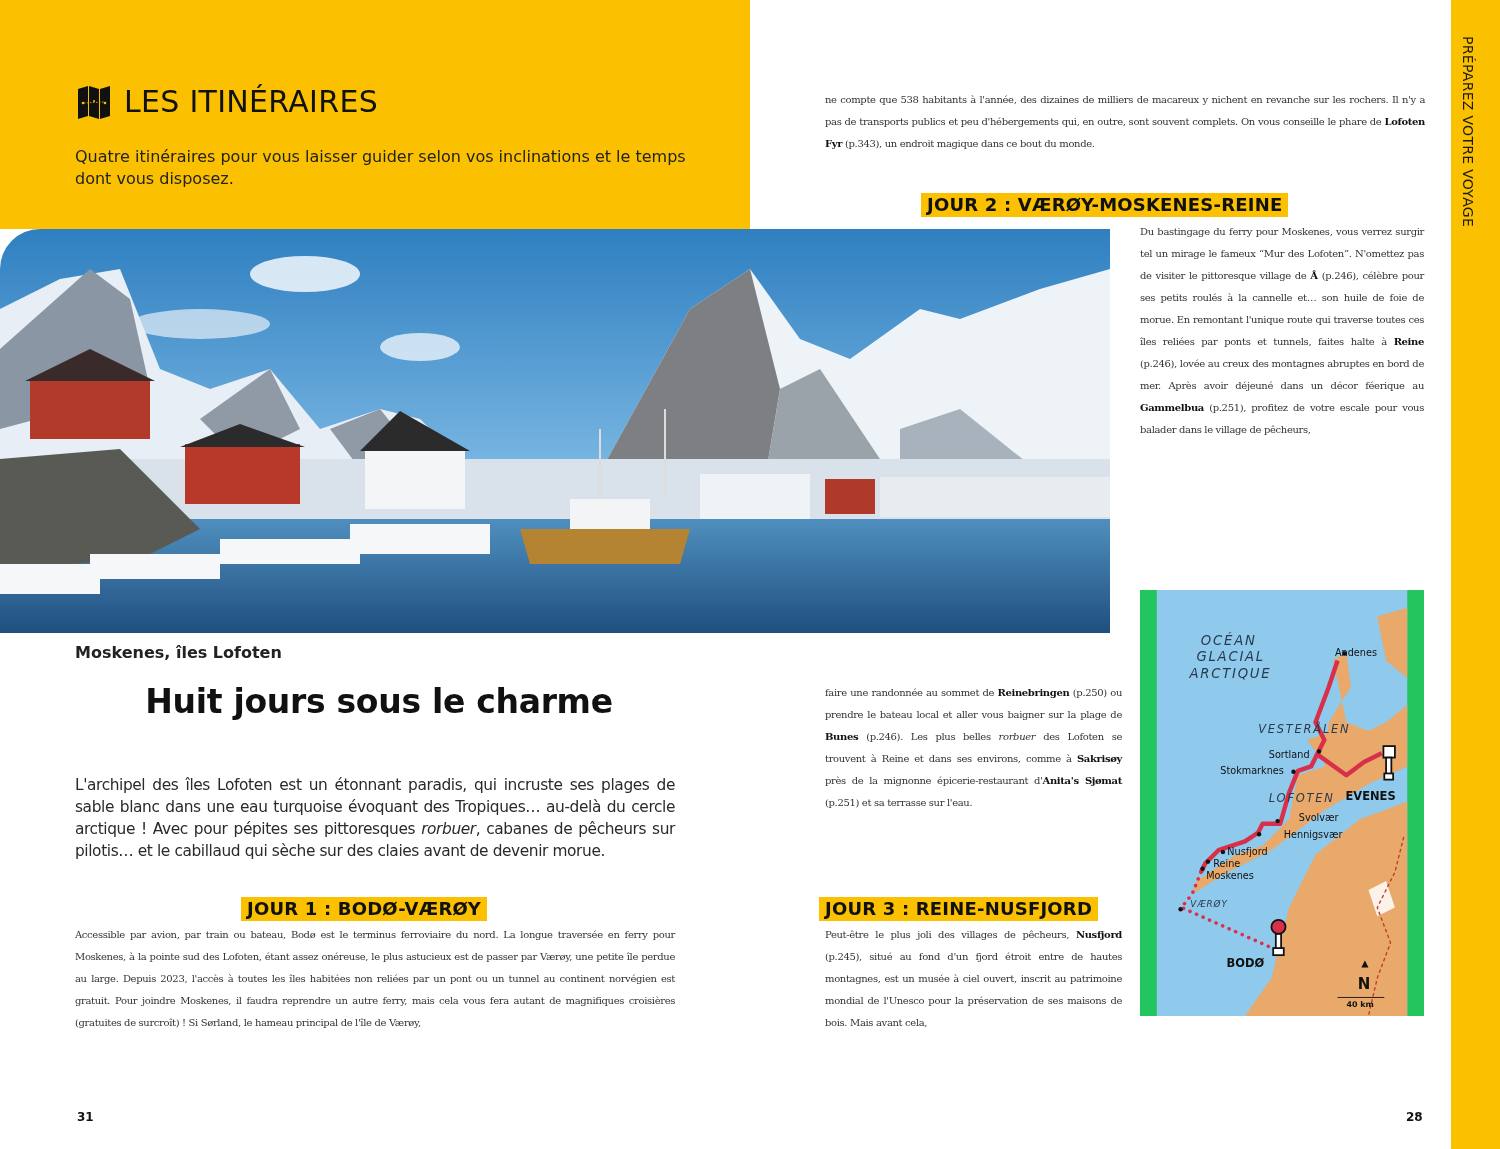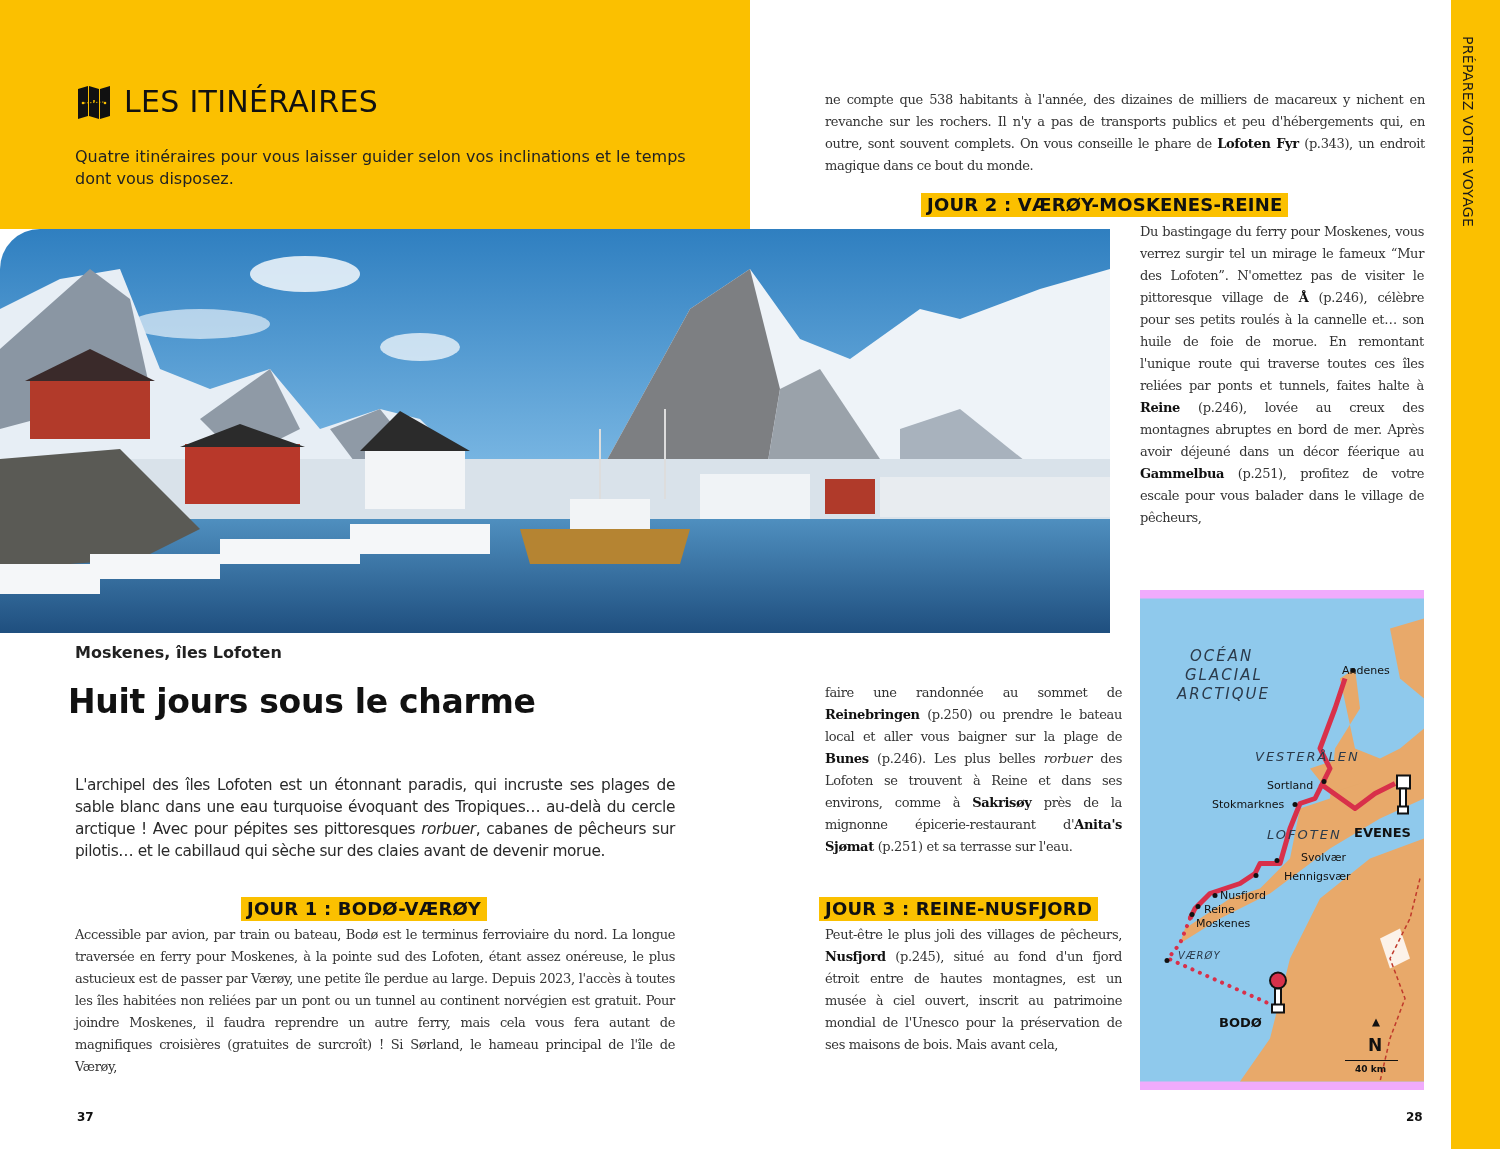--- a/index.html
+++ b/index.html
@@ -37,42 +37,42 @@
   .photo {
     position: absolute; left: 0; top: 229px; width: 1110px; height: 404px;
     border-top-left-radius: 40px; overflow: hidden;
   }
   .photo svg { width: 100%; height: 100%; display: block; }
   .caption {
     position: absolute; left: 75px; top: 643px;
     font-family: "DejaVu Sans", sans-serif; font-weight: bold; font-size: 16px; color: #222;
   }
   .main-title {
-    position: absolute; left: 68px; top: 680px; width: 600px; text-align: left;
+    position: absolute; left: 79px; top: 680px; width: 600px; text-align: center;
     font-family: "DejaVu Sans", sans-serif; font-weight: bold; font-size: 33px; line-height: 43px;
     color: #111; letter-spacing: -0.3px;
   }
   .intro-para {
     position: absolute; left: 75px; top: 774px; width: 600px;
     font-family: "DejaVu Sans", sans-serif; font-size: 15.4px; line-height: 22px; color: #2a2a2a;
     text-align: justify; letter-spacing: -0.4px;
   }
   .day-heading {
     position: absolute; background: #fbc000;
     font-family: "DejaVu Sans", sans-serif; font-weight: bold; font-size: 18px;
     padding: 1px 6px; color: #111; line-height: 22px; letter-spacing: 0.2px;
   }
   .body-text {
-    position: absolute; font-size: 13px; line-height: 22px; color: #333;
+    position: absolute; font-size: 10px; line-height: 22px; color: #333;
     text-align: justify; text-align-last: left; letter-spacing: -0.35px;
   }
   .body-text b { color: #111; }
   .map {
-    position: absolute; left: 1140px; top: 590px; width: 284px; height: 500px; overflow: hidden;
-    background: #f0abfc;
+    position: absolute; left: 1140px; top: 590px; width: 284px; height: 426px; overflow: hidden;
+    background: #22c55e;
   }
   .map svg { width: 100%; height: 100%; display: block; }
   .page-num {
     position: absolute; top: 1110px;
     font-family: "DejaVu Sans", sans-serif; font-weight: bold; font-size: 12px; color: #111;
   }
 </style>
 </head>
 <body>
 
@@ -216,14 +216,14 @@
     <text x="214" y="238" font-size="13" font-weight="bold" fill="#111">EVENES</text>
     <g>
       <path d="M232 428 L236 420 L240 428 Z" fill="#111"></path>
     </g>
     <text x="228" y="452" font-size="17" font-weight="bold" fill="#111">N</text>
     <line x1="205" y1="462" x2="258" y2="462" stroke="#111" stroke-width="1"></line>
     <text x="215" y="473" font-size="9" font-weight="bold" fill="#111">40 km</text>
   </svg>
 </div>
 
-<div class="page-num" style="left:77px;">37</div>
+<div class="page-num" style="left:77px;">31</div>
 <div class="page-num" style="left:1406px;">28</div>
 
 </body></html>

